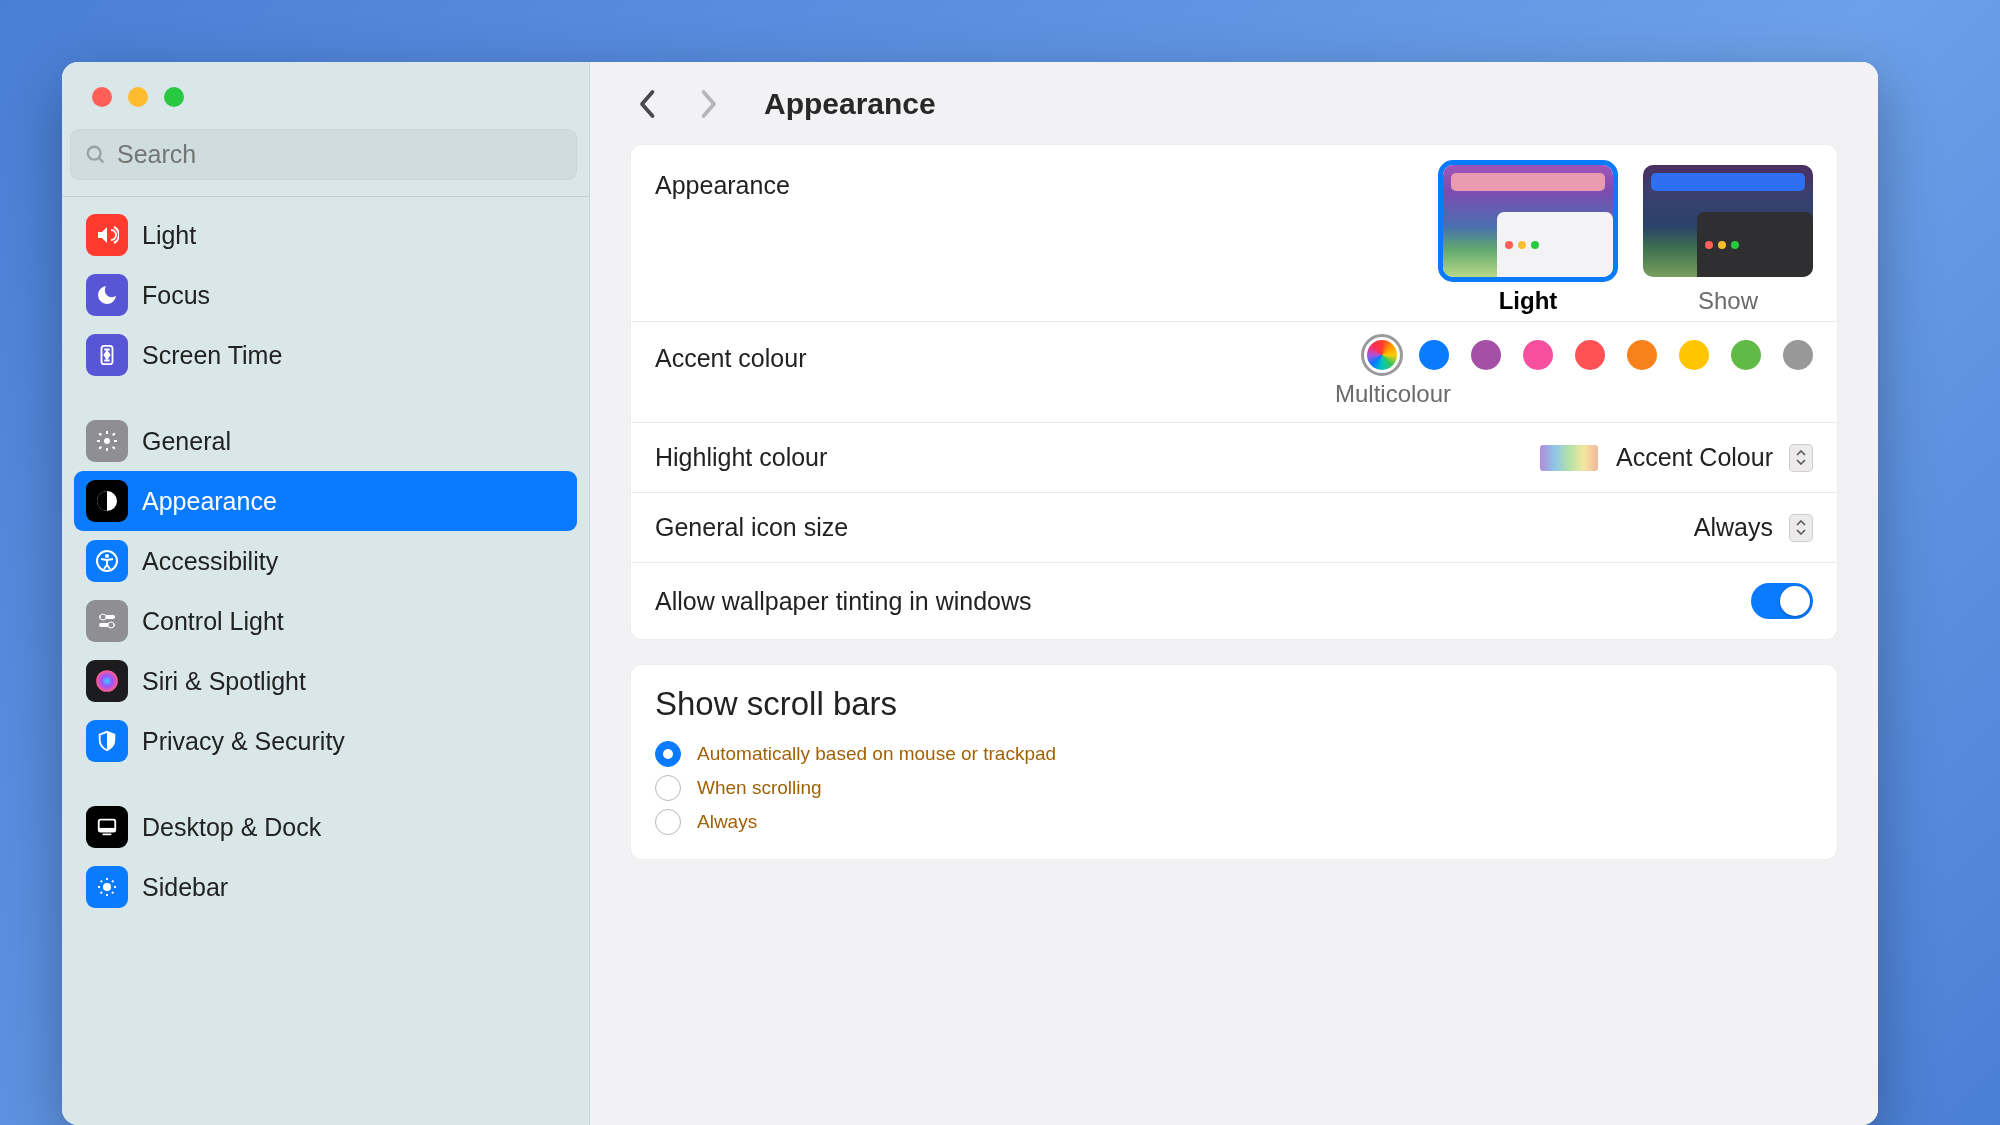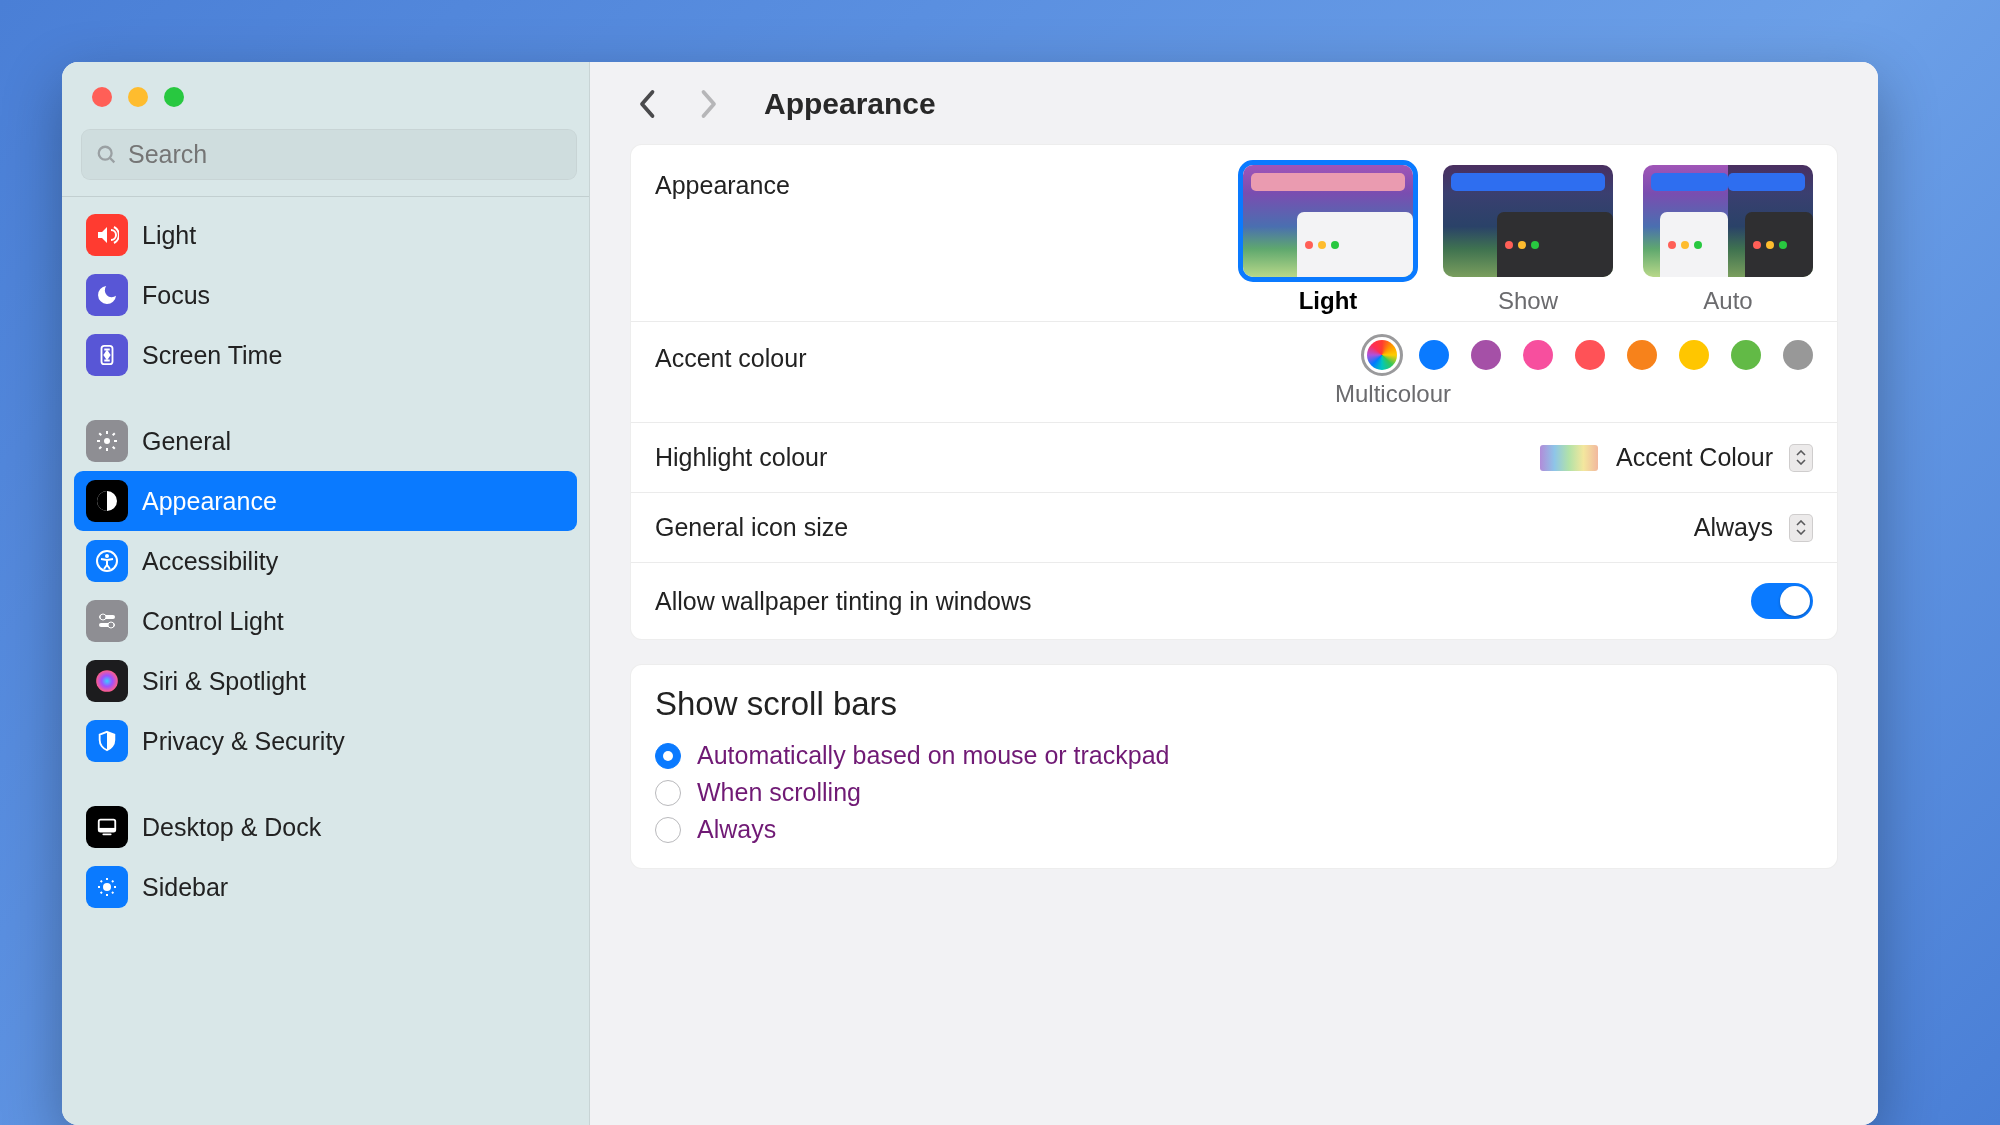--- a/index.html
+++ b/index.html
@@ -4,21 +4,21 @@
 <style>
   *{box-sizing:border-box;margin:0;padding:0;font-family:-apple-system,BlinkMacSystemFont,"Segoe UI",Helvetica,Arial,sans-serif;-webkit-font-smoothing:antialiased}
   body{background:linear-gradient(135deg,#4a7fd6 0%,#5a8fe0 30%,#6ca0e8 60%,#4a7fd6 100%);width:2000px;height:1125px;overflow:hidden}
   .window{position:absolute;top:62px;left:62px;width:1816px;height:1063px;background:#f2f2f4;border-radius:16px;overflow:hidden;display:flex;box-shadow:0 20px 60px rgba(0,0,0,0.3)}
   .sidebar{width:528px;background:#d9e7e8;display:flex;flex-direction:column;border-right:1px solid rgba(0,0,0,0.08)}
   .traffic{display:flex;gap:16px;padding:25px 0 0 30px}
   .tl{width:20px;height:20px;border-radius:50%}
   .tl.red{background:#ff5f57}
   .tl.yel{background:#febc2e}
   .tl.grn{background:#28c840}
-  .search-wrap{padding:22px 12px 16px 19px}
+  .search-wrap{padding:22px 12px 16px 8px}
   .search{display:flex;align-items:center;gap:10px;background:rgba(0,0,0,0.045);border-radius:9px;padding:10px 14px;border:1px solid rgba(0,0,0,0.04)}
   .search input{border:none;background:transparent;font-size:25px;color:#8d8d90;outline:none;flex:1}
   .search-icon{width:22px;height:22px;opacity:0.55}
   .sb-divider{height:1px;background:rgba(0,0,0,0.1);margin:0}
   .sb-list{padding:8px 12px 0 12px;overflow:hidden}
   .sb-item{display:flex;align-items:center;gap:14px;padding:9px 12px;border-radius:9px;cursor:default}
   .sb-item.selected{background:#0a7aff}
   .sb-item.selected .sb-label{color:#fff;font-weight:500}
   .sb-icon{width:42px;height:42px;border-radius:9px;display:flex;align-items:center;justify-content:center;flex:0 0 42px}
   .sb-label{font-size:25px;color:#222}
@@ -68,21 +68,21 @@
   .chev-box svg{width:10px;height:7px}
   .hl-swatch{width:58px;height:26px;border-radius:3px;background:linear-gradient(90deg,#b18cd9 0%,#8ec5e8 25%,#b2e2a8 50%,#f3e79e 75%,#f2b89e 100%);margin-right:10px}
   .toggle{width:62px;height:36px;background:#0a7aff;border-radius:20px;position:relative;cursor:default}
   .toggle .knob{position:absolute;top:3px;right:3px;width:30px;height:30px;background:#fff;border-radius:50%;box-shadow:0 1px 3px rgba(0,0,0,0.3)}
   .scroll-card{padding:20px 24px}
   .sc-title{font-size:33px;color:#222;margin-bottom:14px}
   .radio-line{display:flex;align-items:center;gap:16px;padding:4px 0}
   .radio{width:26px;height:26px;border-radius:50%;border:1.5px solid #b9b9bc;background:#fff;display:flex;align-items:center;justify-content:center;flex:0 0 26px}
   .radio.checked{border-color:#0a7aff;background:#0a7aff}
   .radio.checked::after{content:"";width:10px;height:10px;background:#fff;border-radius:50%}
-  .radio-label{font-size:25px;color:#701a75}
+  .radio-label{font-size:19px;color:#a16207}
 </style>
 </head>
 <body>
 
 <div class="window">
 
   <div class="sidebar">
     <div class="traffic">
       <div class="tl red"></div>
       <div class="tl yel"></div>
@@ -251,45 +251,20 @@
                   <div class="thumb-bg dark"></div>
                   <div class="thumb-bar"></div>
                   <div class="thumb-win dark">
                     <div class="d r"></div>
                     <div class="d y"></div>
                     <div class="d g"></div>
                   </div>
                 </div>
                 <div class="ap-cap">Show</div>
               </div>
-              <div class="ap-opt">
-                <div class="ap-thumb">
-                  <div class="thumb-split">
-                    <div>
-                      <div class="thumb-bg light"></div>
-                      <div class="thumb-bar" style="right:0"></div>
-                      <div class="thumb-win light" style="width:80%">
-                        <div class="d r"></div>
-                        <div class="d y"></div>
-                        <div class="d g"></div>
-                      </div>
-                    </div>
-                    <div>
-                      <div class="thumb-bg dark"></div>
-                      <div class="thumb-bar" style="left:0"></div>
-                      <div class="thumb-win dark" style="width:80%">
-                        <div class="d r"></div>
-                        <div class="d y"></div>
-                        <div class="d g"></div>
-                      </div>
-                    </div>
-                  </div>
-                </div>
-                <div class="ap-cap">Auto</div>
-              </div>
             </div>
         </div>
 
         <div class="accent-row">
           <div class="accent-title">Accent colour</div>
           <div class="accent-right">
             <div class="swatches" id="swatches">
                 <div class="sw multi sel"></div>
                 <div class="sw" style="background: rgb(10, 122, 255);"></div>
                 <div class="sw" style="background: rgb(165, 80, 167);"></div>

